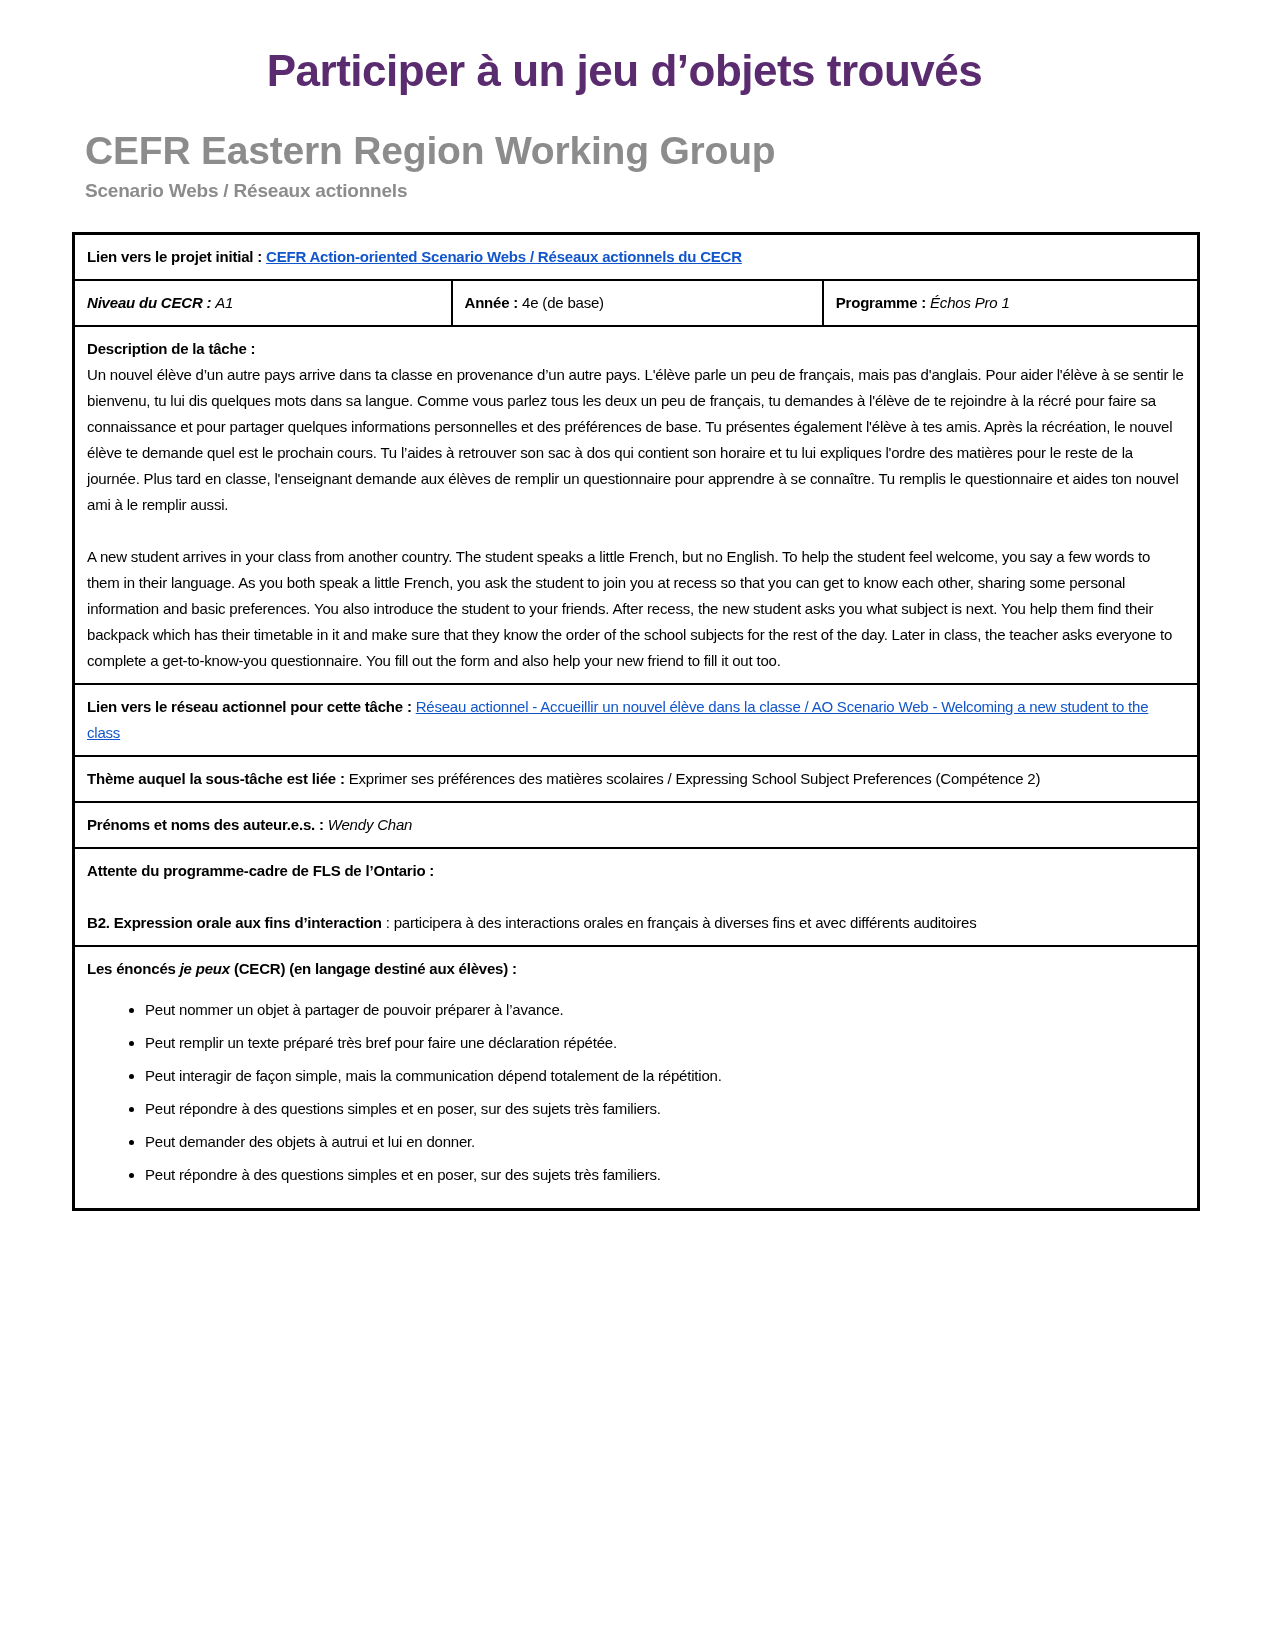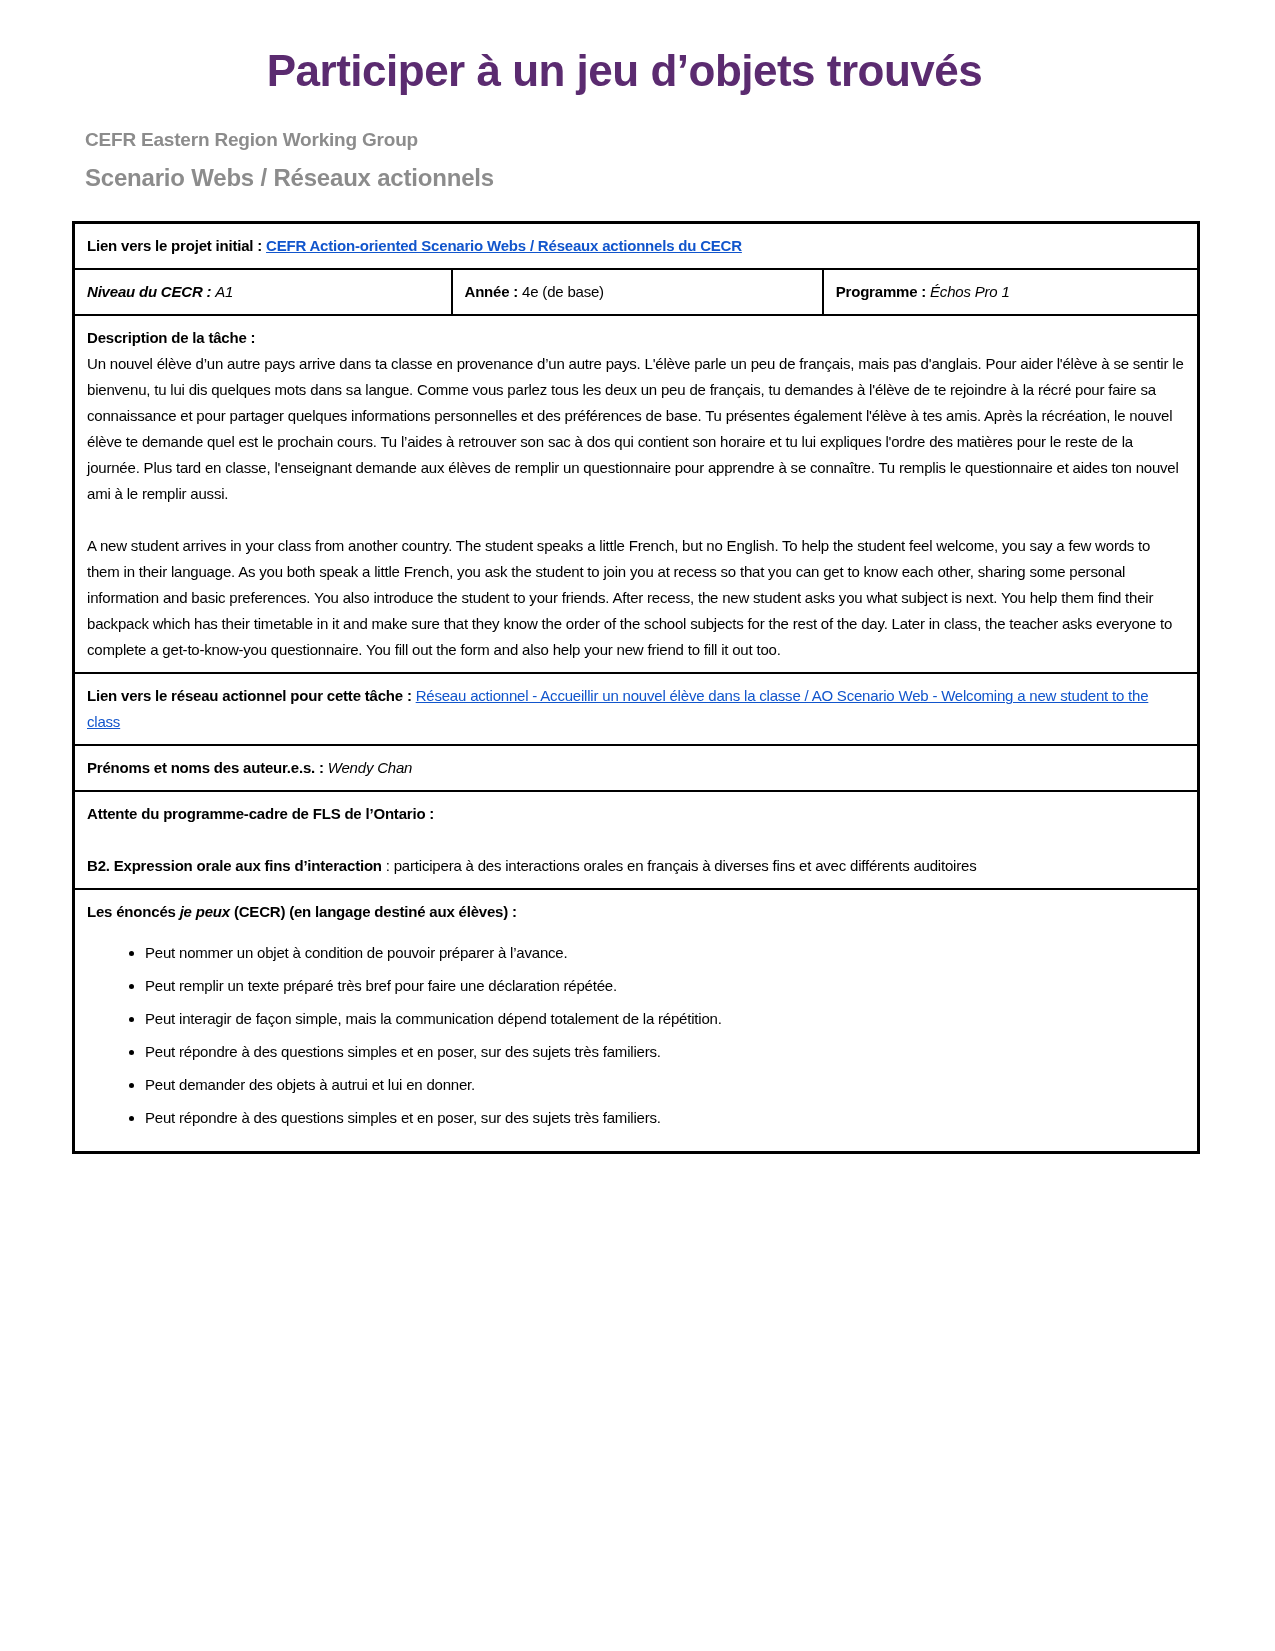--- a/index.html
+++ b/index.html
@@ -21,31 +21,31 @@
   .doc-title{
     margin:6px 0 34px 0;
     text-align:center;
     color:var(--purple);
     font-size:44px;
     font-weight:bold;
     letter-spacing:-0.5px;
   }
   .wg-heading{
     color:var(--gray);
-    font-size:19px;
+    font-size:39px;
     font-weight:bold;
     padding-left:13px;
     line-height:1.1;
   }
   .wg-tagline{
     color:var(--gray);
-    font-size:24px;
+    font-size:19px;
     font-weight:bold;
     padding-left:13px;
-    margin-top:14px;
+    margin-top:8px;
     line-height:1.1;
   }
   table.info{
     width:1128px;
     margin-top:30px;
     border-collapse:collapse;
     border:3px solid var(--border);
     font-size:15px;
     line-height:26px;
   }
@@ -116,40 +116,45 @@
           <p class="gap-top">A new student arrives in your class from another country. The student speaks a little French, but no English. To help the student feel welcome, you say a few words to them in their language. As you both speak a little French, you ask the student to join you at recess so that you can get to know each other, sharing some personal information and basic preferences. You also introduce the student to your friends. After recess, the new student asks you what subject is next. You help them find their backpack which has their timetable in it and make sure that they know the order of the school subjects for the rest of the day. Later in class, the teacher asks everyone to complete a get-to-know-you questionnaire. You fill out the form and also help your new friend to fill it out too.</p>
         </td>
       </tr>
 
       <tr>
         <td colspan="3">
           <span class="bold">Lien vers le réseau actionnel pour cette tâche : </span><a class="doclink">Réseau actionnel - Accueillir un nouvel élève dans la classe / AO Scenario Web - Welcoming a new student to the class</a>
         </td>
       </tr>
 
+      <tr>
+        <td colspan="3">
+          <span class="bold">Thème auquel la sous-tâche est liée : </span><span>Exprimer ses préférences des matières scolaires / Expressing School Subject Preferences (Compétence 2)</span>
+        </td>
+      </tr>
 
 
       <tr>
         <td colspan="3">
           <span class="bold">Prénoms et noms des auteur.e.s. : </span><span class="italic">Wendy Chan</span>
         </td>
       </tr>
 
       <tr>
         <td colspan="3">
           <p class="bold">Attente du programme-cadre de FLS de l’Ontario :</p>
           <p class="gap-top"><span class="bold">B2. Expression orale aux fins d’interaction</span><span> : participera à des interactions orales en français à diverses fins et avec différents auditoires</span></p>
         </td>
       </tr>
 
       <tr>
         <td colspan="3">
           <p><span class="bold">Les énoncés </span><span class="bolditalic">je peux</span><span class="bold"> (CECR) (en langage destiné aux élèves) :</span></p>
           <ul class="cando">
-            <li>Peut nommer un objet à condition de pouvoir préparer à l’avance.</li>
+            <li>Peut nommer un objet à partager de pouvoir préparer à l’avance.</li>
             <li>Peut remplir un texte préparé très bref pour faire une déclaration répétée.</li>
             <li>Peut interagir de façon simple, mais la communication dépend totalement de la répétition.</li>
             <li>Peut répondre à des questions simples et en poser, sur des sujets très familiers.</li>
             <li>Peut demander des objets à autrui et lui en donner.</li>
             <li>Peut répondre à des questions simples et en poser, sur des sujets très familiers.</li>
           </ul>
         </td>
       </tr>
 
     </tbody>

